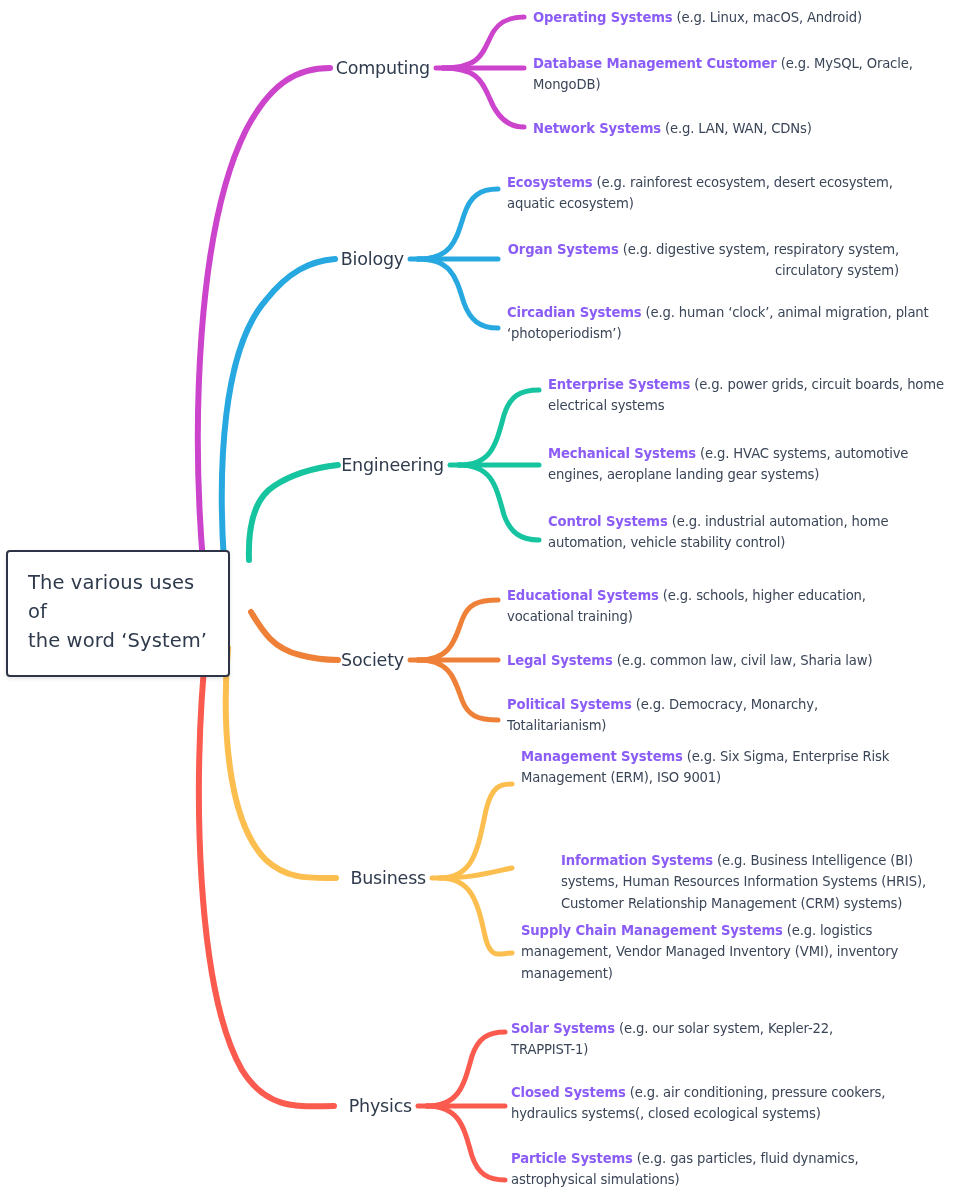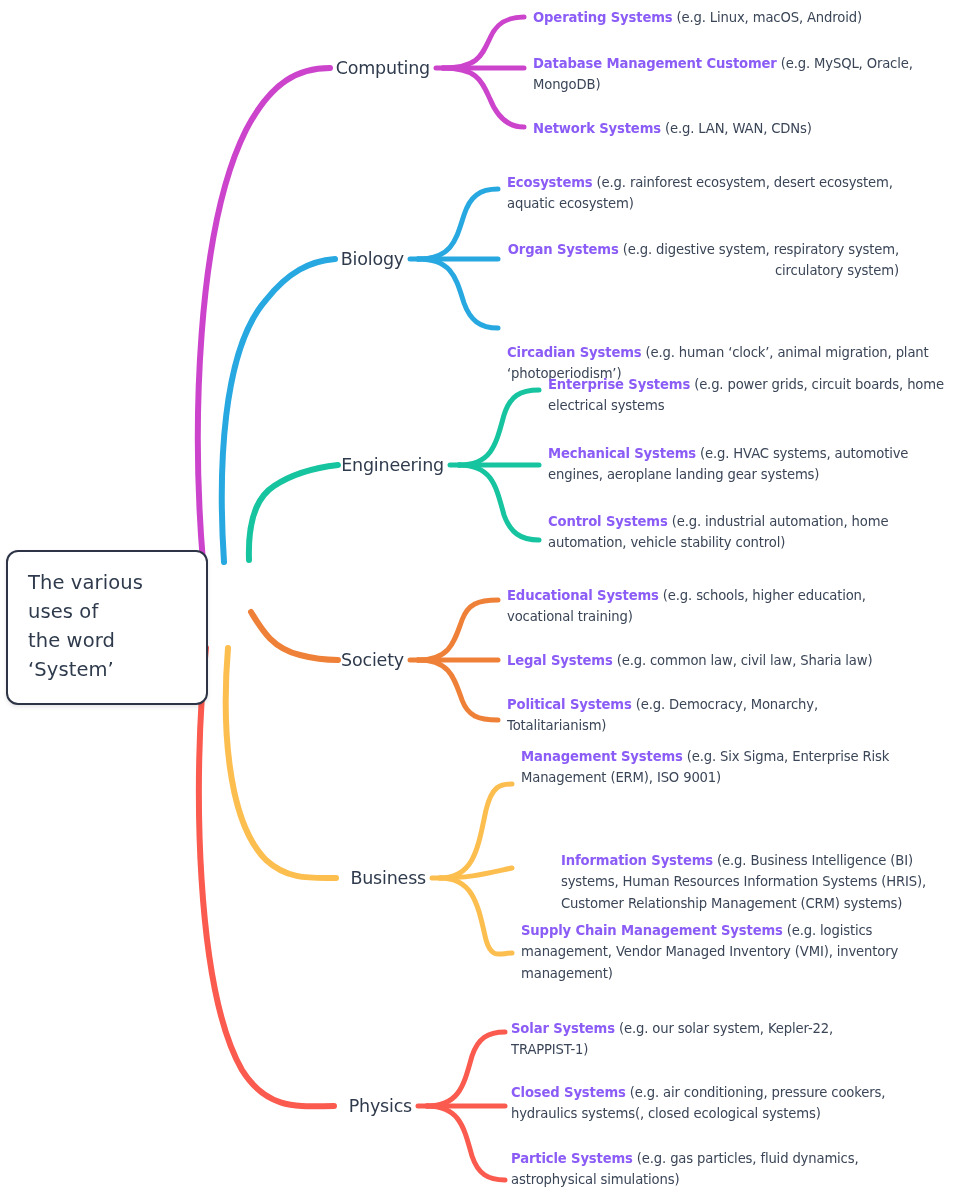--- a/index.html
+++ b/index.html
@@ -36,25 +36,25 @@
     fill: none;
     stroke-width: 5;
     stroke-linecap: round;
   }
 
   
   .root-node {
     position: absolute;
     left: 6px;
     top: 550px;
-    width: 202px;
+    width: 224px;
     box-sizing: border-box;
     background: #ffffff;
     border: 2.5px solid #2d3446;
-    border-radius: 12px;
+    border-radius: 4px;
     padding: 17px 20px 19px 20px;
     box-shadow: 0 2px 4px rgba(0,0,0,0.10);
   }
   .root-text {
     font-family: "DejaVu Sans", sans-serif;
     font-size: 19.5px;
     line-height: 1.48;
     color: #2f3b4d;
     letter-spacing: 0.1px;
     white-space: pre-line;
@@ -165,21 +165,21 @@
 <div class="leaf" style="left:533px; top:118px; width:420px;">
   <b>Network Systems</b><span> (e.g. LAN, WAN, CDNs)</span>
 </div>
 
 <div class="leaf" style="left:507px; top:172px; width:428px;">
   <b>Ecosystems</b><span> (e.g. rainforest ecosystem, desert ecosystem, aquatic ecosystem)</span>
 </div>
 <div class="leaf" style="left:507px; top:239px; width:392px;text-align:right;">
   <b>Organ Systems</b><span> (e.g. digestive system, respiratory system, circulatory system)</span>
 </div>
-<div class="leaf" style="left:507px; top:302px; width:422px;margin-top:40px;">
+<div class="leaf" style="left:507px; top:302px; width:422px;">
   <b>Circadian Systems</b><span> (e.g. human ‘clock’, animal migration, plant ‘photoperiodism’)</span>
 </div>
 
 <div class="leaf" style="left:548px; top:374px; width:414px;">
   <b>Enterprise Systems</b><span> (e.g. power grids, circuit boards, home electrical systems</span>
 </div>
 <div class="leaf" style="left:548px; top:443px; width:388px;">
   <b>Mechanical Systems</b><span> (e.g. HVAC systems, automotive engines, aeroplane landing gear systems)</span>
 </div>
 <div class="leaf" style="left:548px; top:511px; width:380px;">

